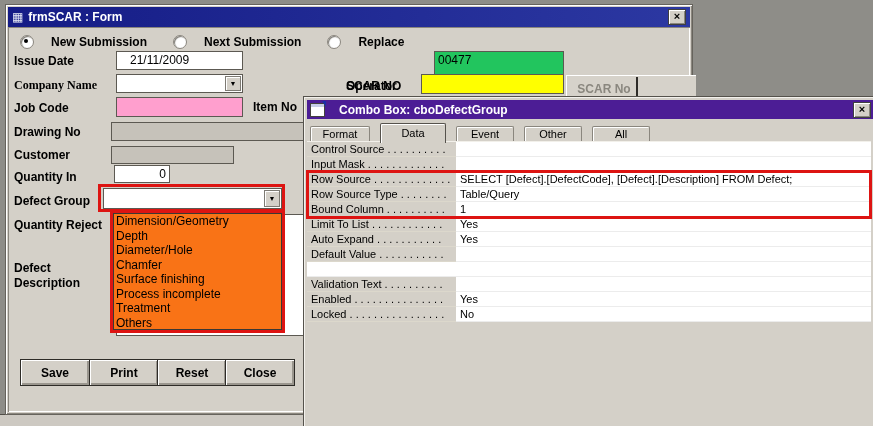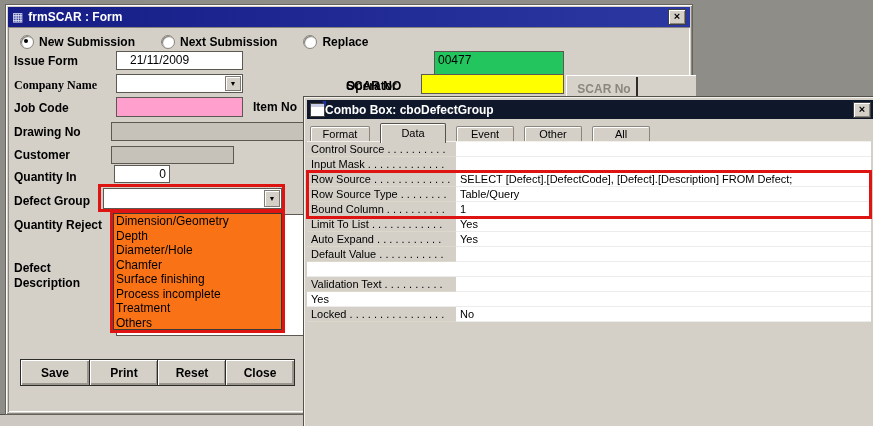--- a/index.html
+++ b/index.html
@@ -32,40 +32,40 @@
   .arrowbtn { position:absolute; right:1px; top:1px; bottom:1px; width:14px; background:#d4d0c8;
           border:1px solid #7d7a73; box-shadow: inset 1px 1px 0 #fff;
           display:flex; align-items:center; justify-content:center; font-size:7px; color:#000; }
 
   .radio { width:12px; height:12px; border-radius:50%; background:#fff;
           box-shadow: inset 1px 1px 1px #7a7770, inset -1px -1px 0 #fff; border:1px solid #8a867e;
           position:relative; flex:0 0 auto; }
   .radio.sel::after { content:""; position:absolute; left:3px; top:3px; width:4px; height:4px;
           border-radius:50%; background:#000; }
   .radiorow { position:absolute; left:14px; top:30px; display:flex; align-items:center; }
-  .rgroup { display:flex; align-items:center; gap:5px; }
+  .rgroup { display:flex; align-items:center; gap:17px; }
   .rlabel { font-size:12px; font-weight:bold; }
 
   .cmd { position:absolute; height:25px; width:68px; background:#d4d0c8;
          border:1px solid #2e2c28; box-shadow: inset 1px 1px 0 #fff, inset -2px -2px 0 #9a968e;
          font-weight:bold; font-size:12px; display:flex; align-items:center; justify-content:center; }
 
   .list { position:absolute; left:113px; top:213px; width:169px; height:117px; background:#f97316;
           border:1px solid #3a3834; box-sizing:border-box; font-size:12px; z-index:2; }
   .list .item { height:14.5px; line-height:14.5px; padding:0 2px; white-space:nowrap; overflow:hidden; }
 
   .redbox { position:absolute; border:3px solid #dd1412; box-sizing:border-box; z-index:3;
             background:transparent; }
 
   
   .dlg { position:absolute; left:303px; top:96px; width:570px; height:330px; z-index:5;
          background:#d4d0c8; border-left:1px solid #55524c; border-top:1px solid #55524c;
          box-shadow: inset 1px 1px 0 #f3f1ec, inset 2px 2px 0 #d4d0c8; }
-  .dlg-title { position:absolute; left:3px; top:3px; right:0px; height:19px; background:#0f172a;
-         display:flex; align-items:center; gap:0; padding:0 3px; box-sizing:border-box; }
+  .dlg-title { position:absolute; left:3px; top:3px; right:0px; height:19px; background:#4c1d95;
+         display:flex; align-items:center; gap:14px; padding:0 3px; box-sizing:border-box; }
   .dlg-title .t { color:#fff; font-weight:bold; font-size:12px; white-space:nowrap; }
   .sheet-icon { width:13px; height:12px; background:#fff; border:1px solid #44423e; position:relative;
          box-shadow: inset 0 3px 0 #c8cde8; flex:0 0 auto; }
   .sheet-icon::after { content:""; position:absolute; right:-2px; top:-3px; width:0; height:0;
          border-left:4px solid transparent; border-top:6px solid #1b2fa8; }
   .form-icon { color:#e9ecf6; font-size:12px; line-height:12px; flex:0 0 auto; }
 
   .tabs { position:absolute; left:6px; top:24px; height:21px; display:flex; align-items:flex-end;gap:8px; }
   .tab { font-size:11px; height:15px; line-height:15px; padding:0 9px; background:#d4d0c8;
          border:1px solid #8a867e; border-bottom:none; border-radius:2px 2px 0 0; margin-right:2px;
@@ -113,21 +113,21 @@
       <span class="rgroup">
         <span class="radio"></span>
         <span class="rlabel">Next Submission</span>
       </span>
       <span class="rgroup">
         <span class="radio"></span>
         <span class="rlabel">Replace</span>
       </span>
     </div>
 
-    <span class="lbl" style="left:8px; top:49px;">Issue Form</span>
+    <span class="lbl" style="left:8px; top:49px;">Issue Date</span>
     <span class="lbl" style="left:8px; top:73px;font-family:Liberation Serif, serif;">Company Name</span>
     <span class="lbl" style="left:8px; top:96px;">Job Code</span>
     <span class="lbl" style="left:8px; top:120px;">Drawing No</span>
     <span class="lbl" style="left:8px; top:143px;">Customer</span>
     <span class="lbl" style="left:8px; top:165px;">Quantity In</span>
     <span class="lbl" style="left:8px; top:189px;">Defect Group</span>
     <span class="lbl" style="left:8px; top:213px;">Quantity Reject</span>
     <span class="lbl" style="left:8px; top:256px;">Defect</span>
     <span class="lbl" style="left:8px; top:271px;">Description</span>
     <span class="lbl" style="left:247px; top:95px;">Item No</span>
@@ -231,20 +231,21 @@
         <span class="pvalue"></span>
       </div>
       <div class="prow">
         <span class="pvalue"></span>
       </div>
       <div class="prow">
         <span class="plabel">Validation Text . . . . . . . . . .</span>
         <span class="pvalue"></span>
       </div>
       <div class="prow">
+        <span class="plabel">Enabled . . . . . . . . . . . . . . .</span>
         <span class="pvalue">Yes</span>
       </div>
       <div class="prow">
         <span class="plabel">Locked . . . . . . . . . . . . . . . .</span>
         <span class="pvalue">No</span>
       </div>
     </div>
 
     <div class="dlg-redbox"></div>
   </div>

